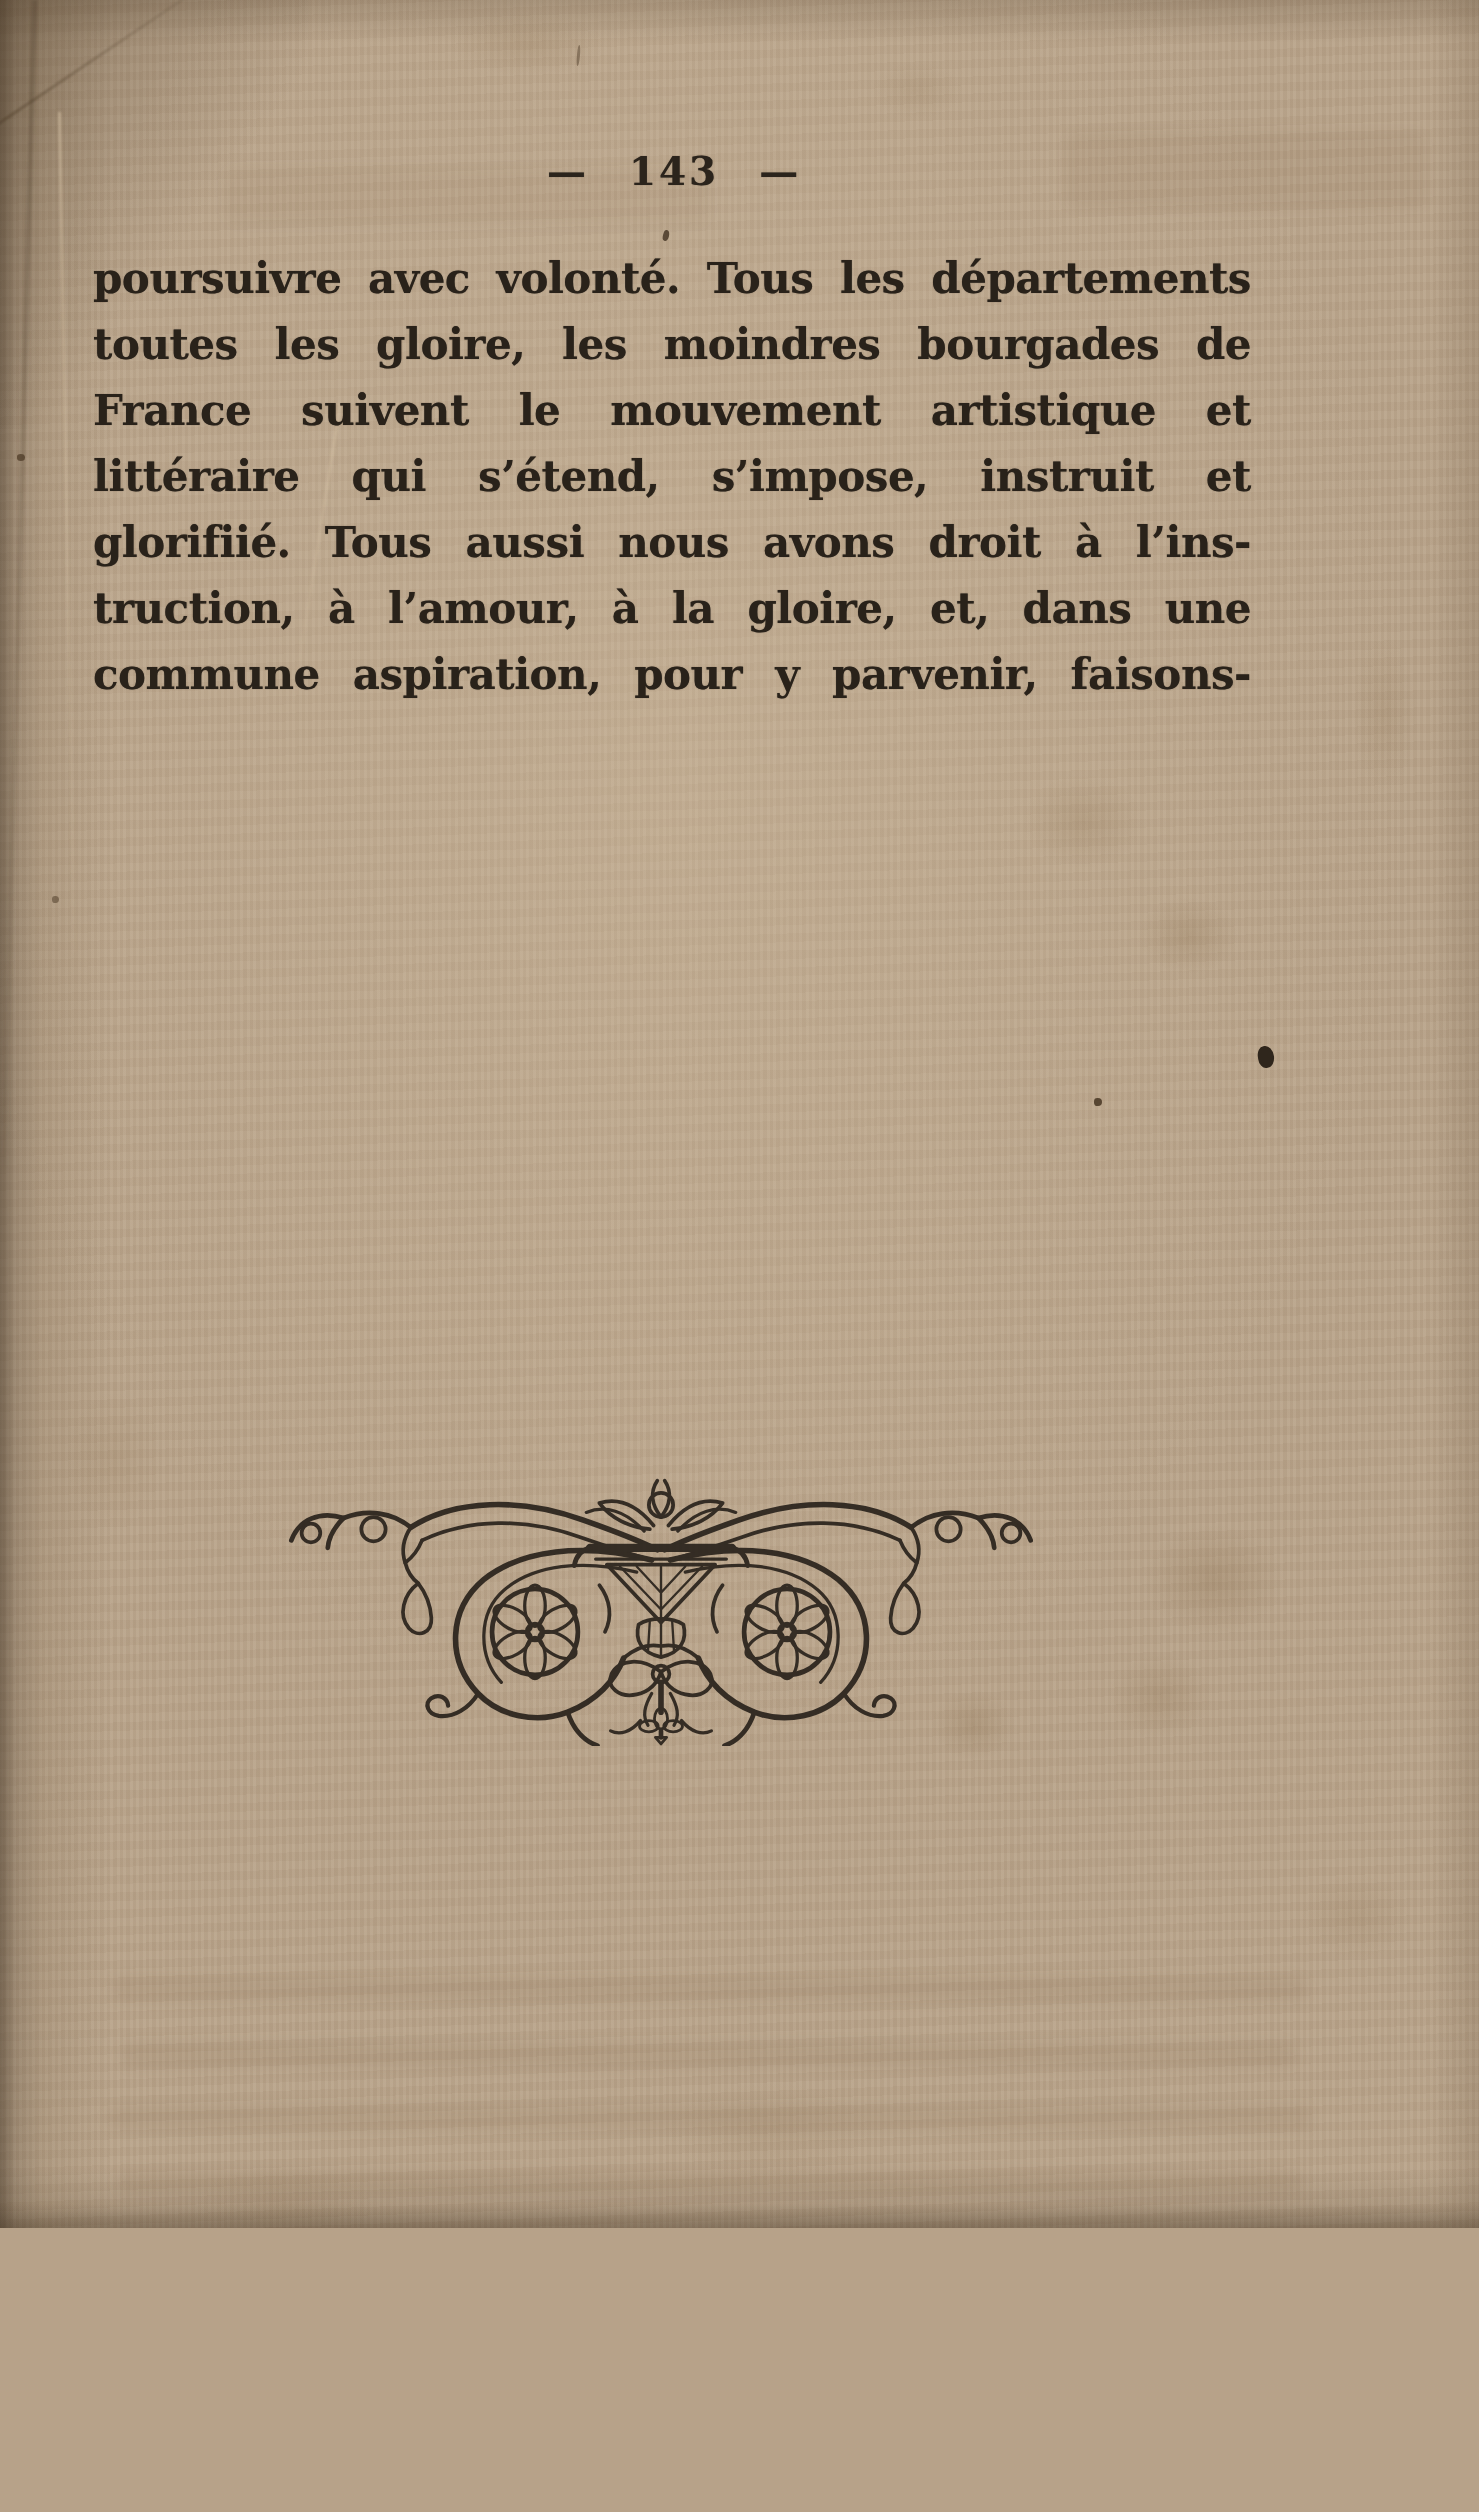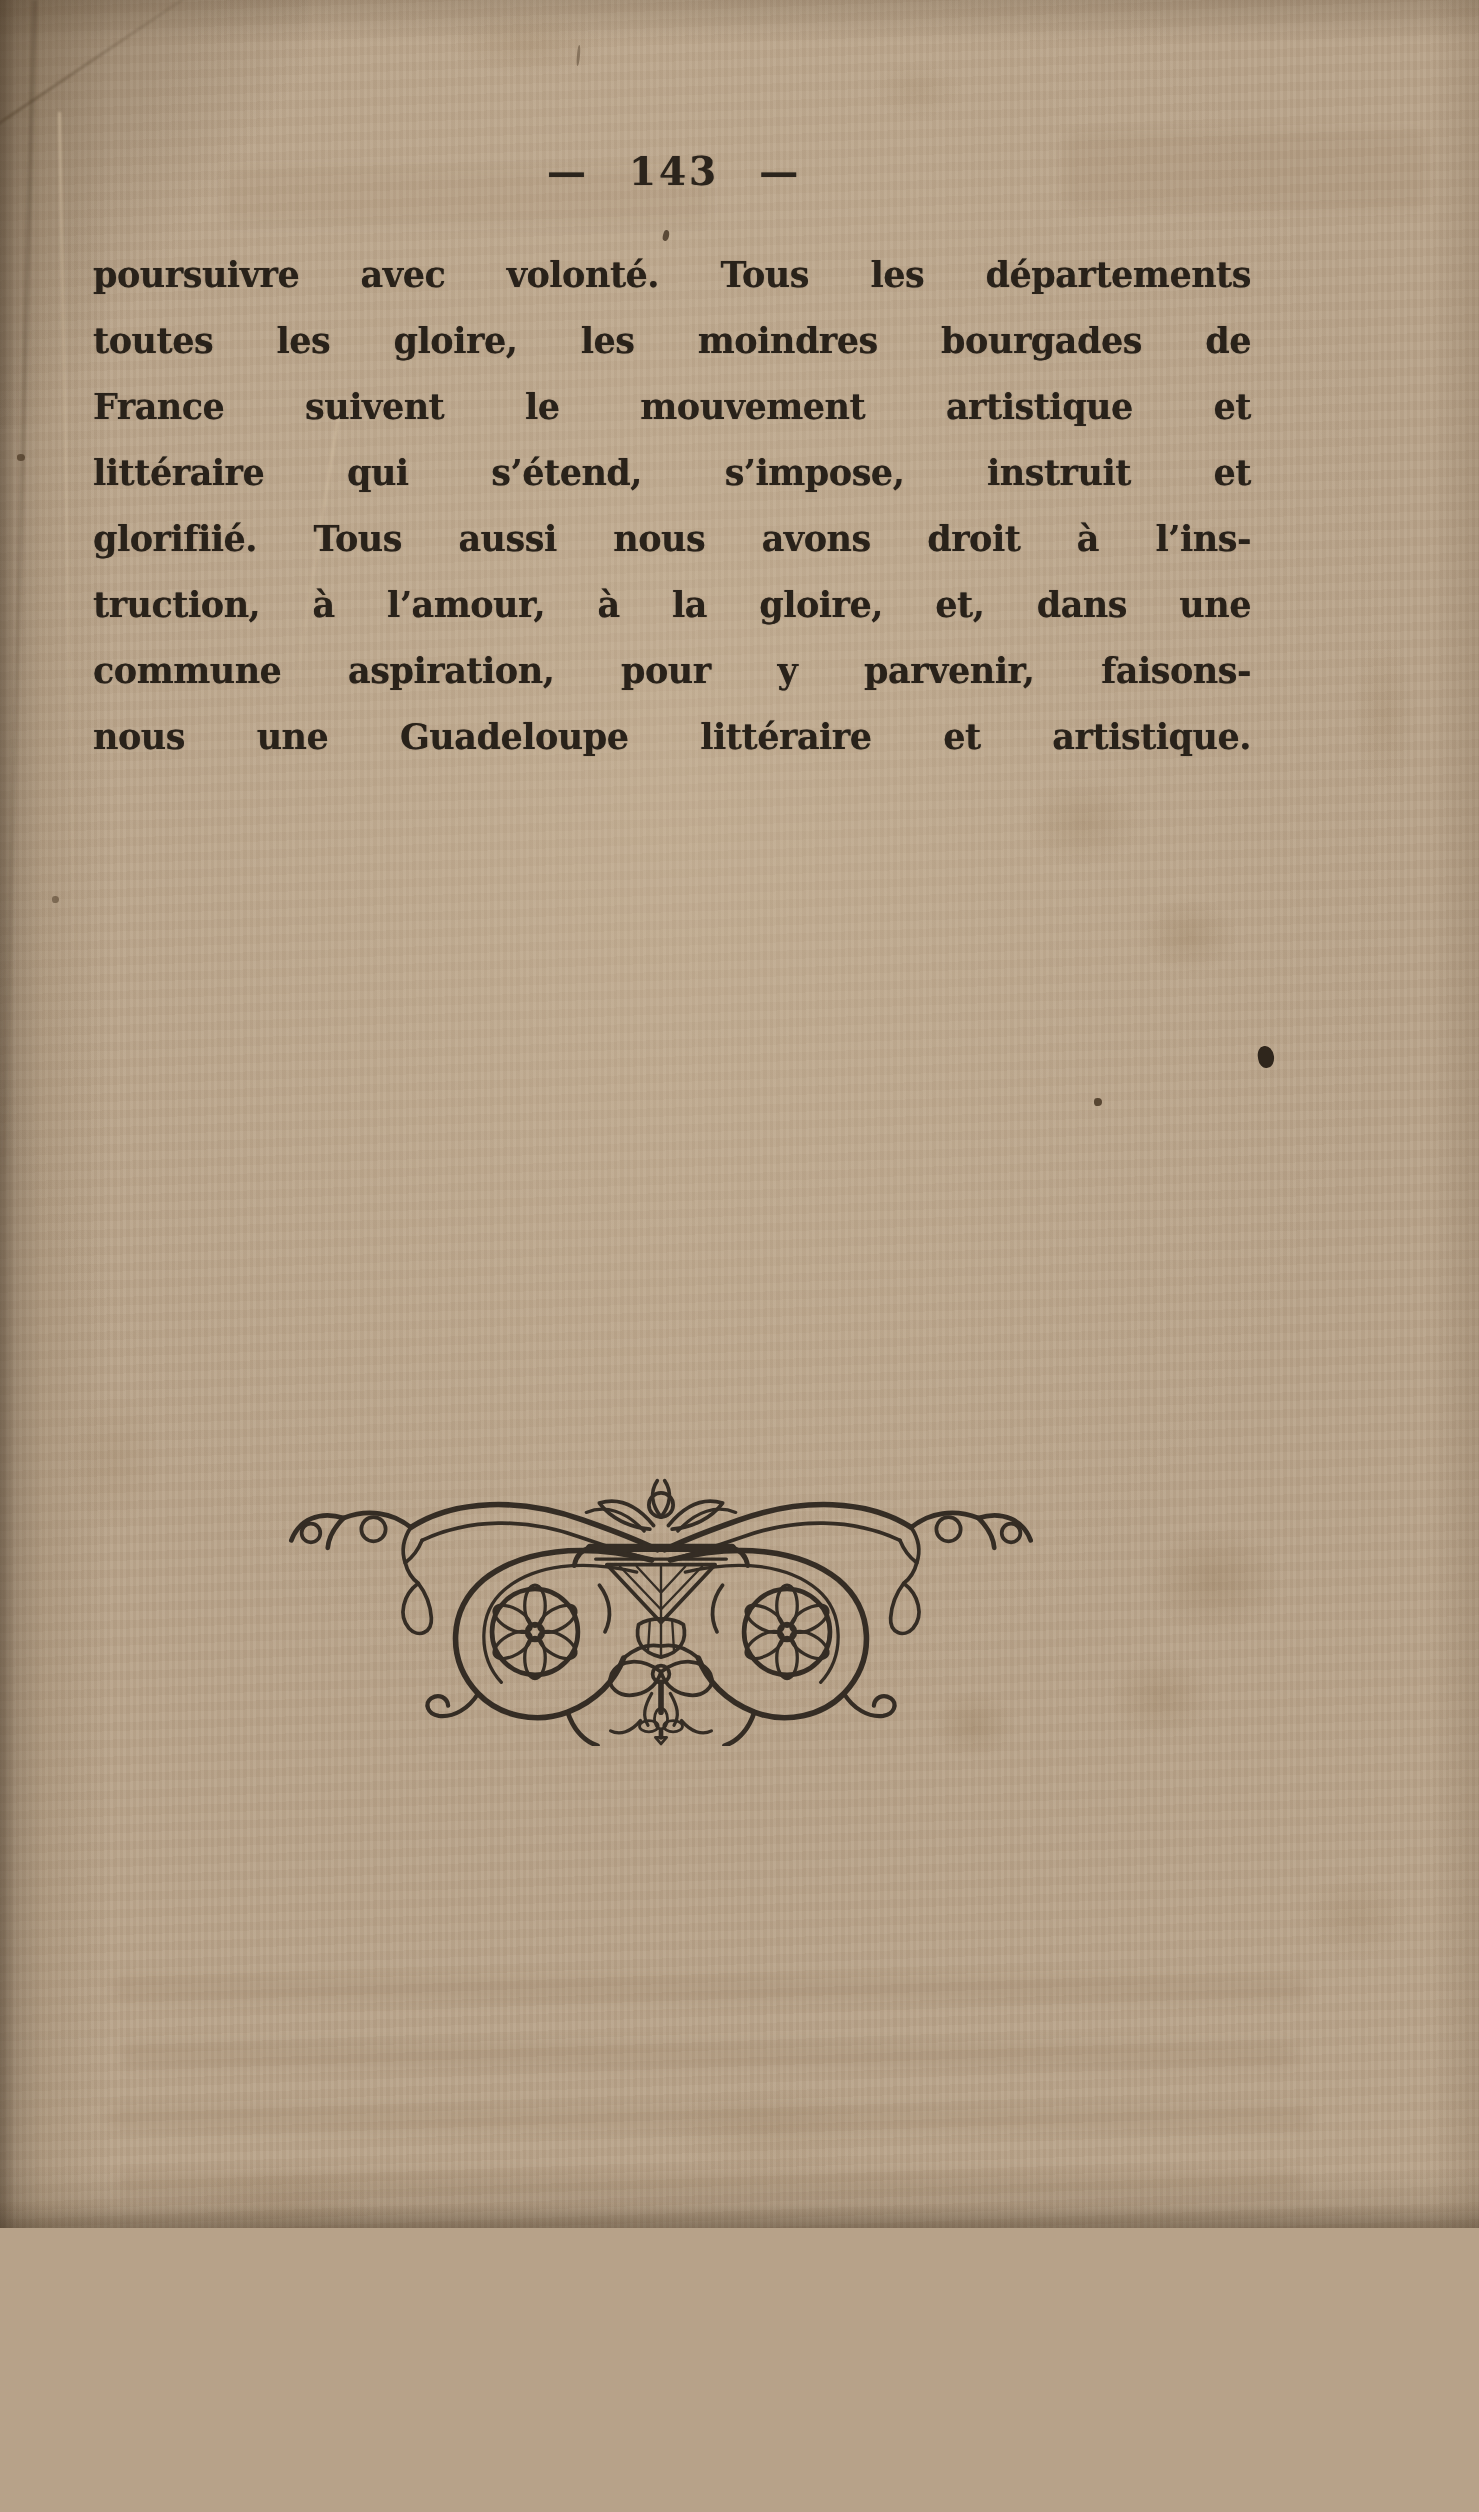--- a/index.html
+++ b/index.html
@@ -28,21 +28,21 @@
     background:linear-gradient(90deg, rgba(70,52,32,0.45), rgba(0,0,0,0));
     transform:rotate(-34deg);transform-origin:left center;filter:blur(0.9px);}
   .crease-mid{position:absolute;left:314px;top:401px;width:2.8px;height:317px;pointer-events:none;
     background:linear-gradient(180deg, rgba(222,202,172,0.4), rgba(0,0,0,0));
     transform:rotate(9deg);filter:blur(1.1px);}
 
   .pagenum{position:absolute;left:93px;top:148px;width:1162px;text-align:center;
     font-size:39px;font-weight:700;color:#2b241c;letter-spacing:2.8px;word-spacing:24px;
     text-shadow:0 0 0.9px rgba(43,36,28,0.55);}
   .paragraph{position:absolute;left:93px;top:254px;width:1158px;}
-  .line{height:66px;font-size:35px;font-weight:700;color:#29221a;letter-spacing:-0.5px;
+  .line{height:66px;font-size:42px;font-weight:700;color:#29221a;letter-spacing:-0.5px;
     text-align:justify;text-align-last:justify;white-space:nowrap0;
     text-shadow:0 0 0.9px rgba(41,34,26,0.6);}
 
   .ornament{position:absolute;left:282px;top:1473px;width:758px;height:273px;opacity:0.93;}
 
   .stain{position:absolute;border-radius:50%;pointer-events:none;
     background:radial-gradient(closest-side, rgba(118,88,52,0.55) 0%, rgba(118,88,52,0.0) 72%);}
   .ghost{position:absolute;border-radius:13px;pointer-events:none;
     background:rgba(114,88,60,0.10);filter:blur(5.6px);}
   .speck{position:absolute;pointer-events:none;border-radius:46% 54% 52% 48%;}
@@ -93,21 +93,20 @@
   <div class="pagenum">— 143 —</div>
 
   <div class="paragraph">
     <div class="line">poursuivre avec volonté. Tous les départements</div>
     <div class="line">toutes les gloire, les moindres bourgades de</div>
     <div class="line">France suivent le mouvement artistique et</div>
     <div class="line">littéraire qui s’étend, s’impose, instruit et</div>
     <div class="line">glorifiié. Tous aussi nous avons droit à l’ins-</div>
     <div class="line">truction, à l’amour, à la gloire, et, dans une</div>
     <div class="line">commune aspiration, pour y parvenir, faisons-</div>
-    <div class="line">nous une Guadeloupe littéraire et artistique.</div>
   </div>
 
   <svg class="ornament" viewBox="0 0 812 292" xmlns="http://www.w3.org/2000/svg">
     <g id="lhalf" stroke="#2b241d" fill="none" stroke-linecap="round" stroke-linejoin="round">
       <path d="M10,72 C18,50 40,40 66,48 C56,58 50,68 49,80" stroke-width="5"></path>
       <path d="M66,48 C92,38 118,42 138,58" stroke-width="5"></path>
       <circle cx="31" cy="64" r="10" stroke-width="4"></circle>
       <circle cx="98" cy="60" r="13" stroke-width="4"></circle>
       <path d="M138,58 C185,28 255,26 322,50 C362,64 390,76 402,82" stroke-width="6"></path>
       <path d="M150,72 C200,48 262,48 318,68 C350,79 378,88 396,93" stroke-width="4"></path>

